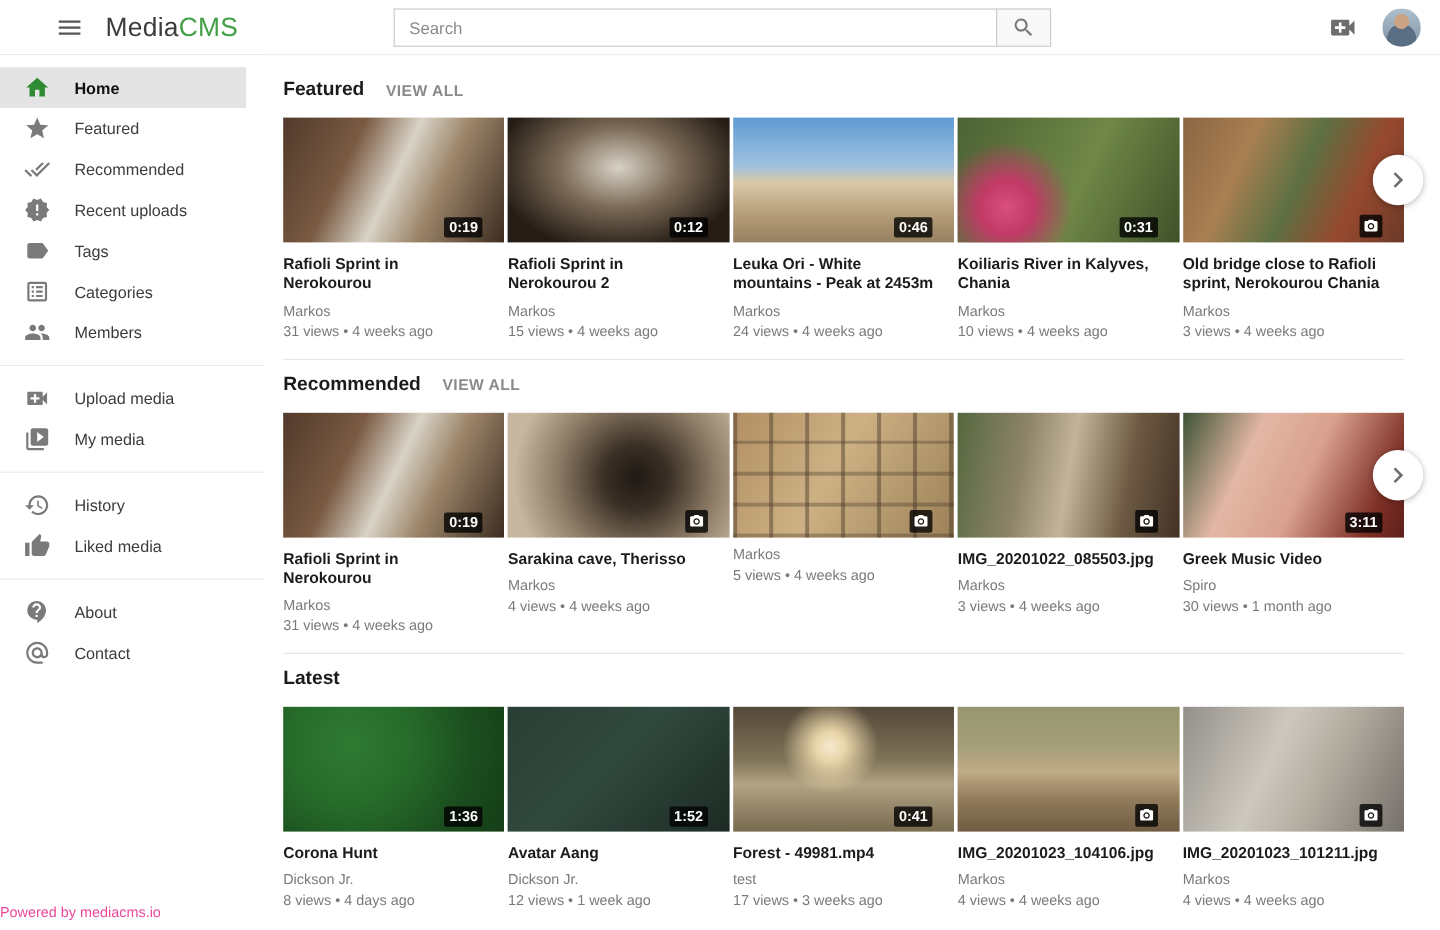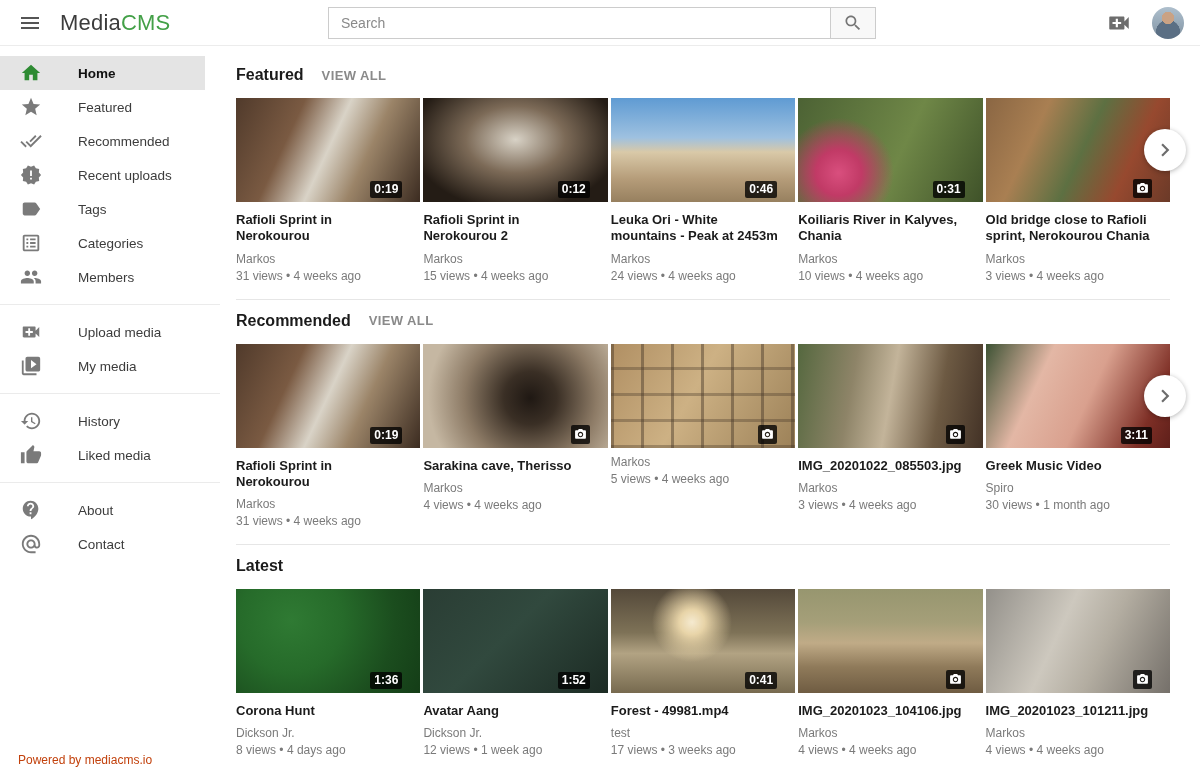--- a/index.html
+++ b/index.html
@@ -1,21 +1,21 @@
 <!DOCTYPE html>
 <html><head>
 <meta charset="utf-8">
 <style>
   * { margin:0; padding:0; box-sizing:border-box; }
   html,body { width:1200px; height:775px; overflow:hidden; background:#fff;
     font-family:"Liberation Sans", sans-serif; color:#212121; }
 
   
   .header { height:46px; display:flex; align-items:center; position:relative;
-    background:#fff; border-bottom:1px solid #ececec; }
+    background:#fff; border-bottom:1px solid #ececec;padding-left:28px; }
   .menu-btn { width:40px; height:40px; margin-left:10px; border:none; background:none;
     display:flex; align-items:center; justify-content:center; cursor:pointer; color:#555; }
   .logo { margin-left:10px; font-size:22px; font-weight:500; letter-spacing:.2px; cursor:pointer; }
   .logo .lg-media { color:#3c3c3c; }
   .logo .lg-cms { color:#43a047; }
   .searchbar { position:absolute; left:328px; top:7px; width:548px; height:32px; display:flex; }
   .searchbar input { flex:1; height:32px; border:1px solid #ccc; border-right:none;
     padding:0 12px; font-size:14px; color:#333; outline:none; font-family:inherit; }
   .searchbar input::placeholder { color:#8a8a8a; }
   .search-btn { width:46px; height:32px; border:1px solid #ccc; background:#f8f8f8;
@@ -31,26 +31,26 @@
 
   
   .app { display:flex; height:729px; }
 
   
   .sidebar { width:220px; flex:none; padding-top:10px; position:relative; background:#fff; }
   .nav-item { display:flex; align-items:center; height:34px; width:205px; padding-left:20px;
     cursor:pointer; text-decoration:none; color:#3c3c3c; }
   .nav-item .nav-icon { width:22px; height:22px; color:#7a7a7a; flex:none;
     display:flex; align-items:center; justify-content:center; }
-  .nav-item .nav-label { margin-left:36px; font-size:13.5px; }
+  .nav-item .nav-label { margin-left:20px; font-size:13.5px; }
   .nav-item.active { background:#e4e4e4; }
   .nav-item.active .nav-icon { color:#2e8b33; }
   .nav-item.active .nav-label { font-weight:bold; color:#111; }
   .nav-divider { border-top:1px solid #ebebeb; margin:10px 0; }
-  .footer-note { position:absolute; left:18px; bottom:8px; font-size:12px; color:#c2410c; }
+  .footer-note { position:absolute; left:0; bottom:8px; font-size:12px; color:#ec4899; }
 
   
   .main { flex:1; padding:12px 30px 0 16px; overflow:hidden; }
   .section { border-bottom:1px solid #e6e6e6; padding-bottom:16px; margin-bottom:12px; }
   .section:last-child { border-bottom:none; }
   .section-head { display:flex; align-items:center; gap:18px; margin:8px 0 14px; }
   .section-title { font-size:16px; font-weight:bold; color:#1b1b1b; }
   .view-all { font-size:13px; font-weight:bold; letter-spacing:.4px; color:#8a8a8a;
     text-decoration:none; cursor:pointer; }
   .row-wrap { position:relative; }

